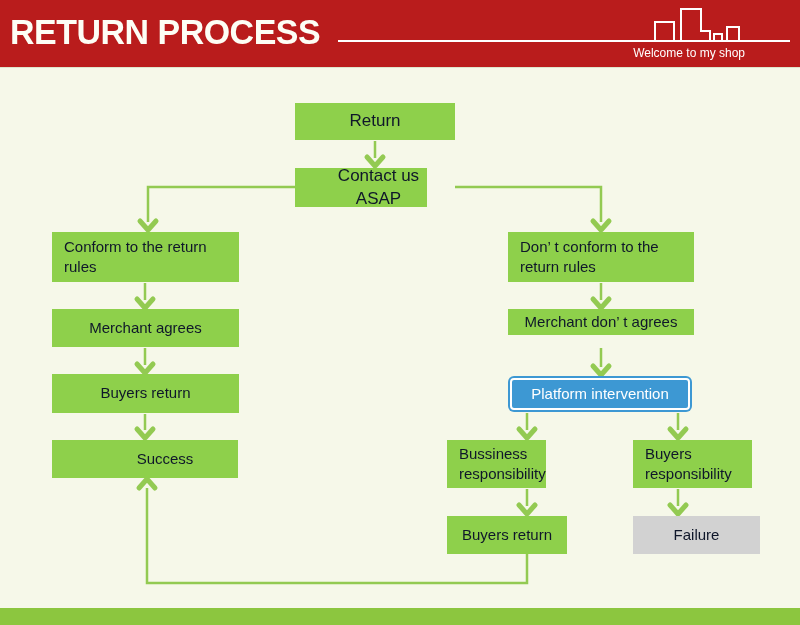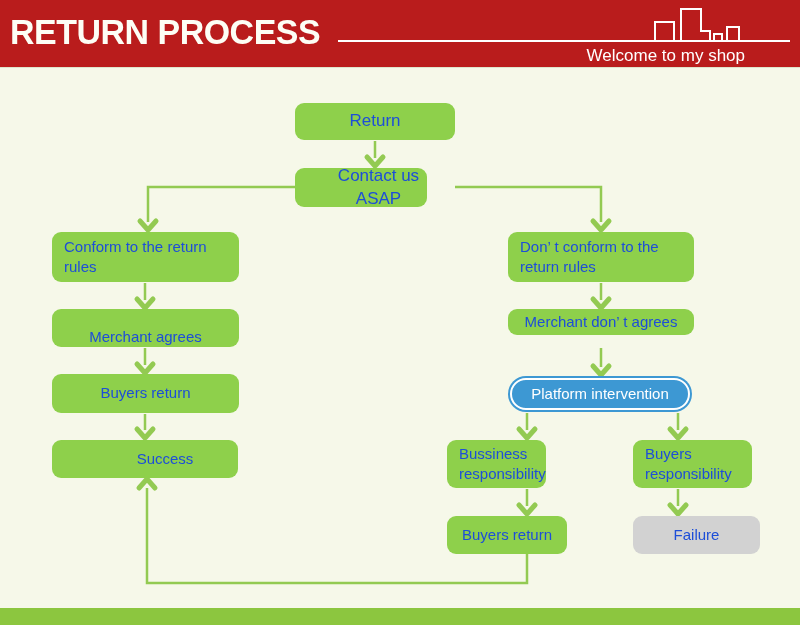--- a/index.html
+++ b/index.html
@@ -25,55 +25,55 @@
   }
   .header-line {
     position: absolute; left: 338px; top: 40px; width: 452px; height: 2px;
     background: #ffffff;
   }
   .skyline {
     position: absolute; left: 630px; top: 0; width: 170px; height: 45px;
   }
   .tagline {
     position: absolute; right: 55px; top: 46px;
-    color: #ffffff; font-size: 17px; white-space: nowrap;
+    color: #ffffff; font-size: 12px; white-space: nowrap;
   }
   
   .footer {
     position: absolute; left: 0; bottom: 0; width: 800px; height: 17px;
     background: #8cc63f;
   }
   
   .connectors { position: absolute; left: 0; top: 0; width: 800px; height: 625px; }
   
   .node {
     position: absolute;
     background: #8ed04b;
-    border-radius: 9px;
-    color: #1d4ed8;
+    border-radius: 0;
+    color: #0f172a;
     display: flex; align-items: center; justify-content: center;
     text-align: center;
     font-size: 15px;
     line-height: 1.35;
   }
   .node.left-text { justify-content: flex-start; text-align: left; padding: 0 12px; }
   .node.big { font-size: 17px; }
   .node.blue {
     background: #3d98d3;
     color: #ffffff;
     border: 2px solid #ffffff;
     box-shadow: 0 0 0 2px #3d98d3;
-    border-radius: 16px;
+    border-radius: 4px;
   }
   .node.gray { background: #d2d2d2; }
 
   .n-return        { left: 295px; top: 103px; width: 160px; height: 37px; }
   .n-contact       { left: 295px; top: 168px; width: 132px; height: 39px; padding-left: 35px; }
   .n-conform       { left: 52px;  top: 232px; width: 187px; height: 50px; }
-  .n-merchant-agrees { left: 52px; top: 309px; width: 187px; height: 38px; align-items: flex-end; }
+  .n-merchant-agrees { left: 52px; top: 309px; width: 187px; height: 38px; }
   .n-buyers-return-left { left: 52px; top: 374px; width: 187px; height: 39px; }
   .n-success       { left: 52px;  top: 440px; width: 186px; height: 38px; padding-left: 40px; }
   .n-dont-conform  { left: 508px; top: 232px; width: 186px; height: 50px; }
   .n-merchant-dont { left: 508px; top: 309px; width: 186px; height: 26px; }
   .n-platform      { left: 510px; top: 378px; width: 180px; height: 32px; }
   .n-business-resp { left: 447px; top: 440px; width: 99px; height: 48px; }
   .n-buyers-resp   { left: 633px; top: 440px; width: 119px; height: 48px; }
   .n-buyers-return-right { left: 447px; top: 516px; width: 120px; height: 38px; }
   .n-failure       { left: 633px; top: 516px; width: 127px; height: 38px; }
 </style>

